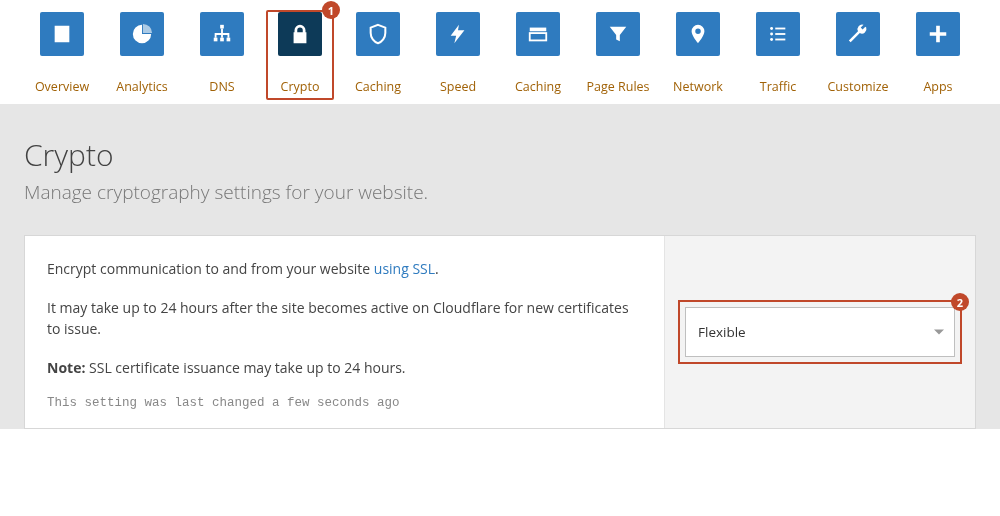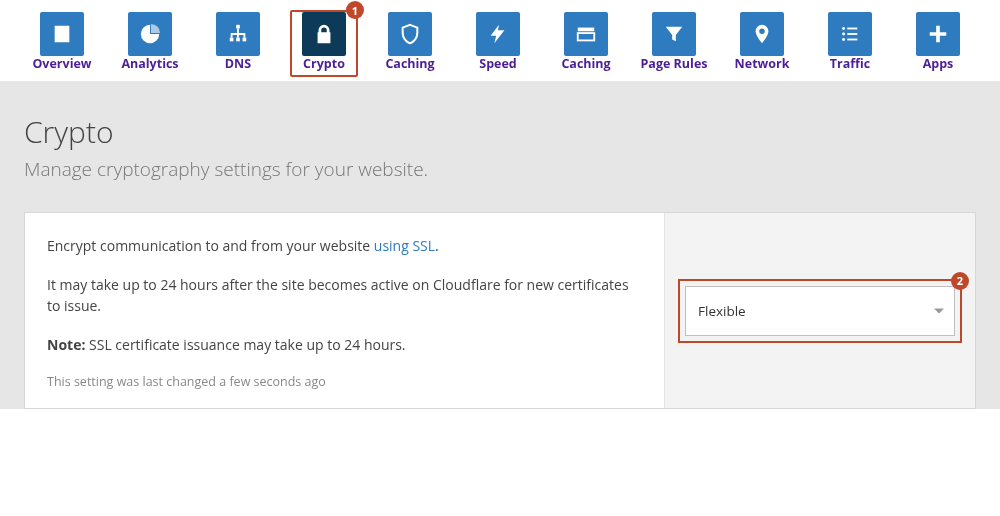--- a/index.html
+++ b/index.html
@@ -33,25 +33,24 @@
     display: flex;
     align-items: center;
     justify-content: center;
   }
   .nav-item.active .nav-icon {
     background: #0d3a58;
   }
   .nav-icon svg { fill: #fff; width: 22px; height: 22px; }
   .nav-label {
     font-size: 12.5px;
-    color: #4c1d95;
-    margin-top: 0;
+    color: #a16207;
+    margin-top: 23px;
     text-align: center;
     line-height: 1.2;
-    font-weight: bold;
   }
 
   
   .nav-item.active {
     outline: 2px solid #c0482a;
     outline-offset: -2px;
     padding: 2px 2px 6px 2px;
     margin: -2px -2px -6px -2px;
     border-radius: 2px;
   }
@@ -119,20 +118,21 @@
     font-size: 14px;
     color: #444;
     line-height: 1.5;
     margin-bottom: 18px;
   }
   .card-left a { color: #2f7bbf; text-decoration: none; }
   .card-left .meta {
     font-size: 12.5px;
     color: #888;
     margin-top: 16px;
+    font-family: Liberation Mono, monospace;
   }
   .card-left strong { font-weight: 700; }
 
   
   .select-wrap {
     position: relative;
     width: 100%;
   }
   .select-wrap.highlighted {
     outline: 2px solid #c0482a;
@@ -268,20 +268,28 @@
           <rect x="9" y="5" width="11" height="2"></rect>
           <circle cx="5" cy="12" r="1.6"></circle>
           <rect x="9" y="11" width="11" height="2"></rect>
           <circle cx="5" cy="18" r="1.6"></circle>
           <rect x="9" y="17" width="11" height="2"></rect>
         </svg>
     </div>
     <div class="nav-label">Traffic</div>
   </div>
 
+  <div class="nav-item">
+    <div class="nav-icon">
+      <svg viewBox="0 0 24 24">
+          <path d="M21 5a5 5 0 0 1-7 6L4 21l-2-2L12 9a5 5 0 0 1 6-7l-3 3 2 2 3-3z"></path>
+        </svg>
+    </div>
+    <div class="nav-label">Customize</div>
+  </div>
 
   <div class="nav-item">
     <div class="nav-icon">
       <svg viewBox="0 0 24 24">
           <path d="M10 3h4v7h7v4h-7v7h-4v-7H3v-4h7z"></path>
         </svg>
     </div>
     <div class="nav-label">Apps</div>
   </div>
 

